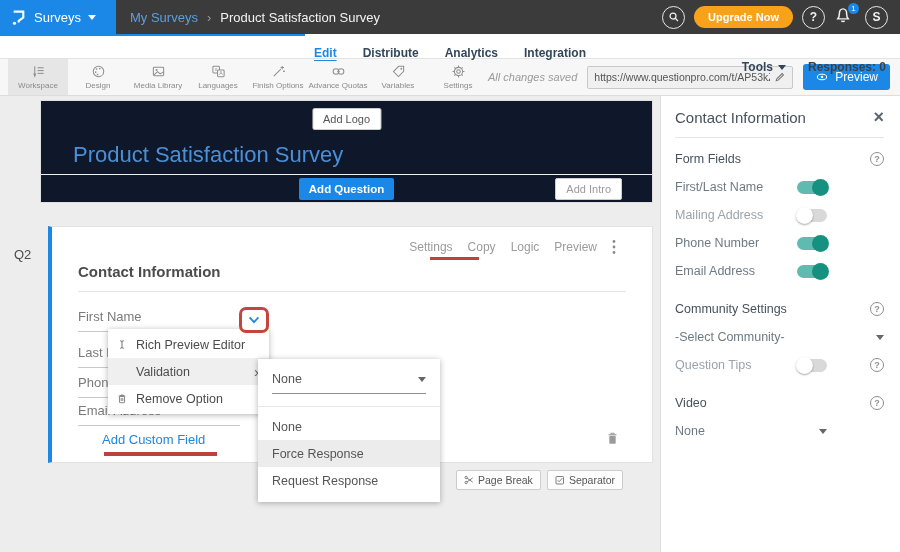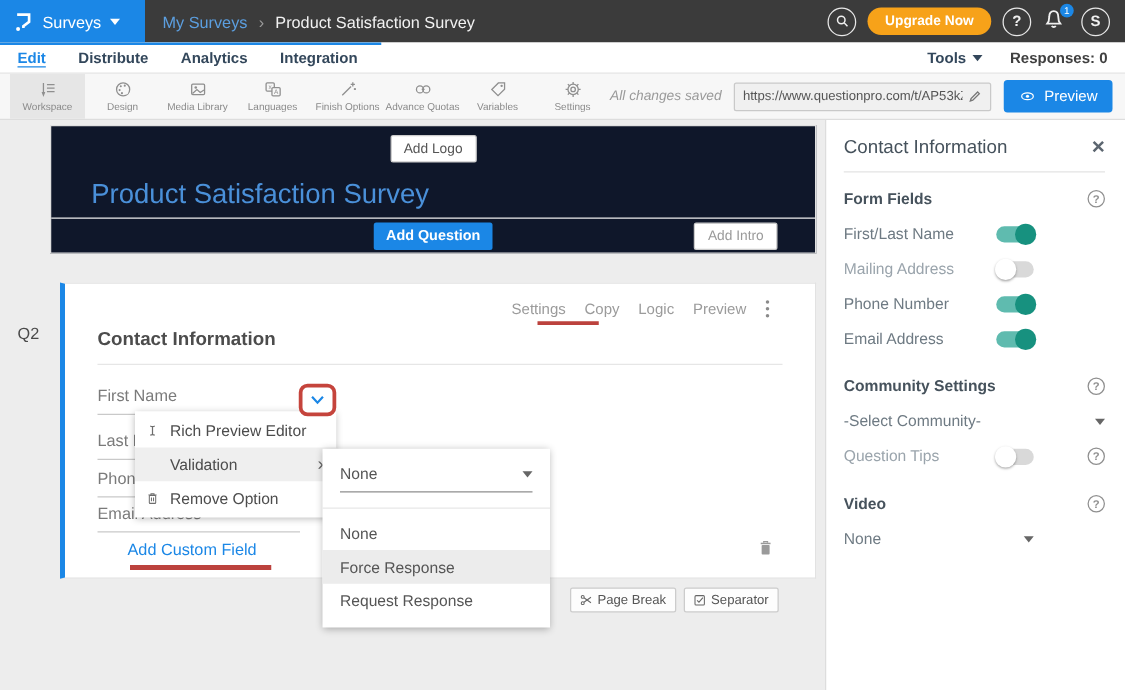--- a/index.html
+++ b/index.html
@@ -20,21 +20,21 @@
   .topbar-right { display:flex; align-items:center; gap:9px; padding-right:12px; }
   .circle-btn { width:23px; height:23px; border:1.4px solid #e8e8e8; border-radius:50%; color:#f0f0f0;
                 display:flex; align-items:center; justify-content:center; font-size:12px; font-weight:bold; cursor:pointer; }
   .upgrade { background:#f7a219; color:#fff; font-size:11px; font-weight:bold; border:none; border-radius:12px;
              padding:5px 14px; cursor:pointer; }
   .bell-wrap { position:relative; width:22px; height:23px; cursor:pointer; }
   .badge { position:absolute; top:-3px; right:-3px; background:#1b87e6; color:#fff; font-size:8px;
            width:11px; height:11px; border-radius:50%; display:flex; align-items:center; justify-content:center; }
 
   
-  .navbar { height:24px; background:#fff; border-bottom:1px solid #e3e3e3; display:flex; align-items:center; position:relative; padding:12px 14px; }
+  .navbar { height:24px; background:#fff; border-bottom:1px solid #e3e3e3; display:flex; align-items:center; position:relative; padding:12px 14px;flex-direction:column; }
   .nav-progress { position:absolute; top:0; left:0; width:305px; height:2px; background:#1b87e6; }
   .nav-tabs { display:flex; gap:26px; }
   .nav-tab { font-size:12px; font-weight:700; color:#33475b; cursor:pointer; }
   .nav-tab.active { color:#1b87e6; text-decoration:underline; text-underline-offset:3px; }
   .nav-right { margin-left:auto; display:flex; align-items:center; gap:22px; }
   .tools { font-size:12px; font-weight:700; color:#33475b; display:flex; align-items:center; gap:5px; cursor:pointer; }
   .tools .caret { border-top-color:#33475b; }
   .responses { font-size:12px; font-weight:700; color:#404040; }
 
   
@@ -59,21 +59,21 @@
   .add-logo { position:absolute; top:7px; left:50%; transform:translateX(-50%); background:#fff; border:1px solid #ccc;
               border-radius:2px; font-size:11px; color:#555; padding:4px 10px; cursor:pointer; font-family:inherit; }
   .survey-title { position:absolute; left:32px; top:41px; font-size:22px; color:#4a90d9; }
   .hc-divider { position:absolute; left:0; right:0; top:73px; border-top:1px solid #eee; }
   .hc-bottom { position:absolute; left:0; right:0; top:74px; bottom:0; display:flex; align-items:center; justify-content:center; }
   .add-question { background:#1b87e6; color:#fff; border:none; border-radius:2px; font-size:11.5px; font-weight:bold;
                   padding:5px 10px; cursor:pointer; font-family:inherit; }
   .add-intro { position:absolute; right:30px; top:50%; transform:translateY(-50%); background:#fff; border:1px solid #ccc;
                border-radius:2px; color:#9a9a9a; font-size:11px; padding:4px 10px; cursor:pointer; font-family:inherit; }
 
-  .q-id { position:absolute; left:14px; top:163px; font-size:13px; color:#4a4a4a; }
+  .q-id { position:absolute; left:14px; top:151px; font-size:13px; color:#4a4a4a; }
   .q-card { position:absolute; left:48px; top:130px; width:605px; height:237px; background:#fff;
             border:1px solid #e2e2e2; border-left:4px solid #1b87e6; }
   .q-actions { position:absolute; top:12px; right:36px; display:flex; align-items:center; gap:15px; }
   .q-action { font-size:12px; color:#9b9b9b; cursor:pointer; }
   .dots-btn { cursor:pointer; display:flex; }
   .red-line { position:absolute; background:#bc423d; }
   .rl-settings { left:378px; top:30px; width:49px; height:3px; }
   .rl-custom { left:52px; top:225px; width:113px; height:4px; }
   .q-title { position:absolute; left:26px; top:36px; font-size:15px; font-weight:600; color:#4c4c4c; }
   .q-divider { position:absolute; left:26px; right:26px; top:64px; border-top:1px solid #e6e6e6; }
@@ -107,21 +107,21 @@
   .footer-btns { position:absolute; top:432px; left:288px; display:flex; gap:6px; }
   .footer-btns .ghost-btn { font-size:11px; padding:4px 8px; }
 
   
   .sidebar { width:240px; background:#fff; border-left:1px solid #ddd; padding:12px 16px 0 14px; }
   .sb-head { display:flex; align-items:center; justify-content:space-between; }
   .sb-title { font-size:15px; color:#46525c; }
   .sb-close { font-size:18px; font-weight:bold; color:#5c6670; cursor:pointer; line-height:1; }
   .sb-divider { border-top:1px solid #e4e4e4; margin-top:11px; }
   .sb-row { display:flex; align-items:center; margin-top:14px; }
-  .sb-heading { font-size:12.5px; font-weight:700; color:#46525c; }
+  .sb-heading { font-size:12.5px; font-weight:400; color:#46525c; }
   .sb-label { font-size:12.5px; color:#6e7a83; width:122px; }
   .sb-label.dim { color:#9aa4ac; }
   .help-ic { margin-left:auto; width:14px; height:14px; border:1.3px solid #8f8f8f; border-radius:50%; color:#8f8f8f;
              font-size:9px; font-weight:bold; display:flex; align-items:center; justify-content:center; cursor:pointer; }
   .mt22 { margin-top:24px; }
   .toggle { width:30px; height:13px; border-radius:7px; position:relative; cursor:pointer; flex:0 0 auto; }
   .toggle.on { background:#5fbbaf; }
   .toggle.on .knob { position:absolute; right:-2px; top:-2px; width:17px; height:17px; border-radius:50%; background:#17917f; }
   .toggle.off { background:#d9d9d9; }
   .toggle.off .knob { position:absolute; left:-1px; top:-2px; width:17px; height:17px; border-radius:50%; background:#fff;

